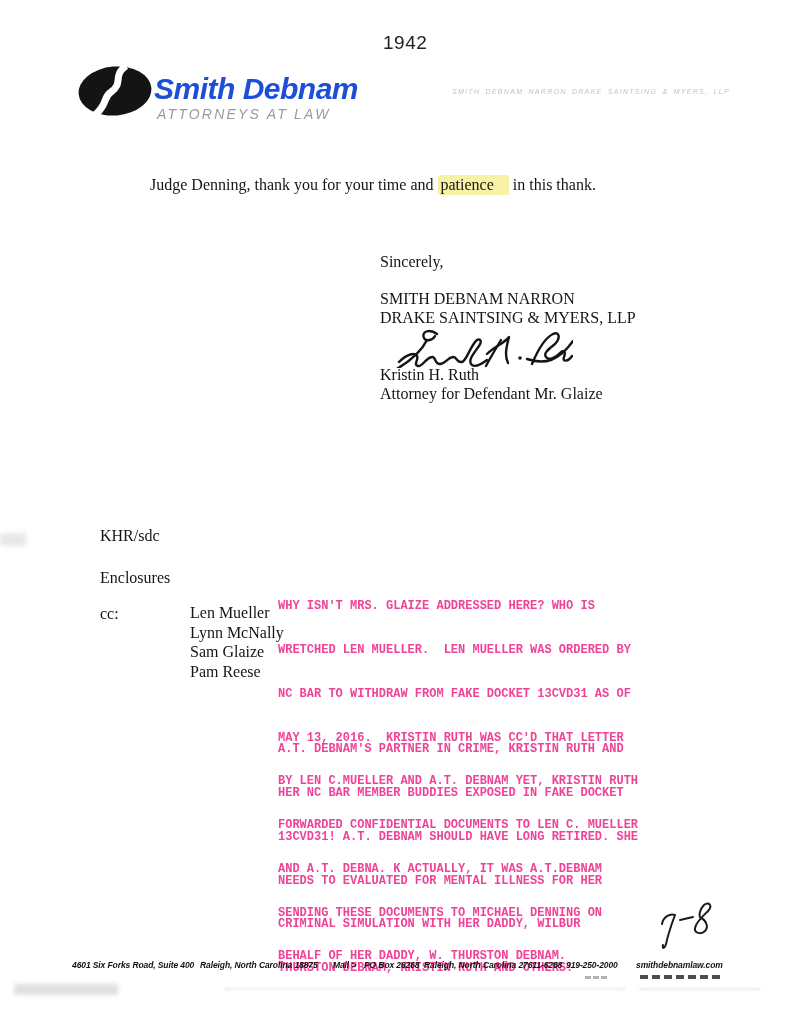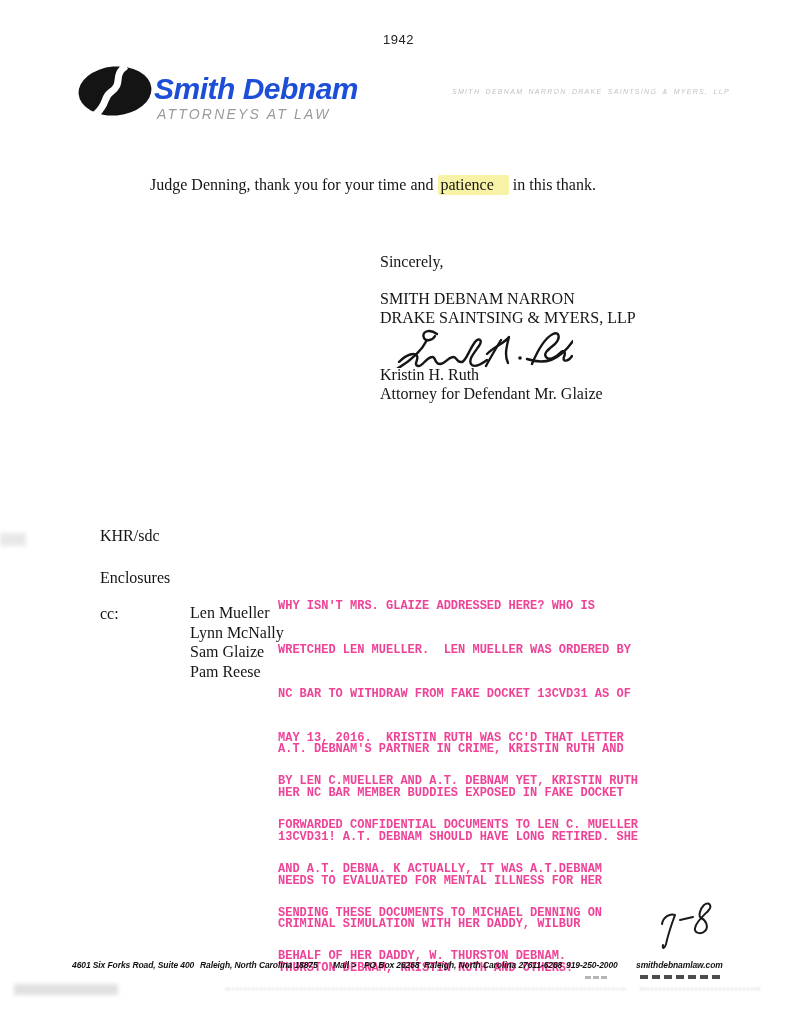--- a/index.html
+++ b/index.html
@@ -4,21 +4,21 @@
 <style>
   html,body{margin:0;padding:0;background:#e8e8e8;}
   #page{
     position:relative;width:791px;height:1024px;background:#ffffff;
     margin:0 auto;overflow:hidden;
     font-family:"Liberation Serif", serif;color:#151515;
   }
   .abs{position:absolute;}
   .serif{font-family:"Liberation Serif", serif;font-size:16px;color:#151515;}
   
-  .page-number{font-family:"Liberation Sans", sans-serif;font-size:13px;color:#222;letter-spacing:.5px;}
+  .page-number{font-family:"Liberation Sans", sans-serif;font-size:19px;color:#222;letter-spacing:.5px;}
   
   .logo-text{font-family:"Liberation Sans", sans-serif;font-weight:bold;font-style:italic;
     font-size:30px;color:#1d4ed8;letter-spacing:-.5px;white-space:nowrap;}
   .logo-tagline{font-family:Liberation Sans, sans-serif;font-style:italic;font-size:14px;
     color:#9b9a98;letter-spacing:2.2px;white-space:nowrap;}
   .watermark{font-family:"Liberation Sans", sans-serif;font-style:italic;font-size:7px;
     color:#c3c2bf;letter-spacing:1.3px;word-spacing:2px;white-space:nowrap;}
   
   .highlight{background:#f8f2a6;border-radius:2px;padding:1px 15px 2px 3px;}
   

